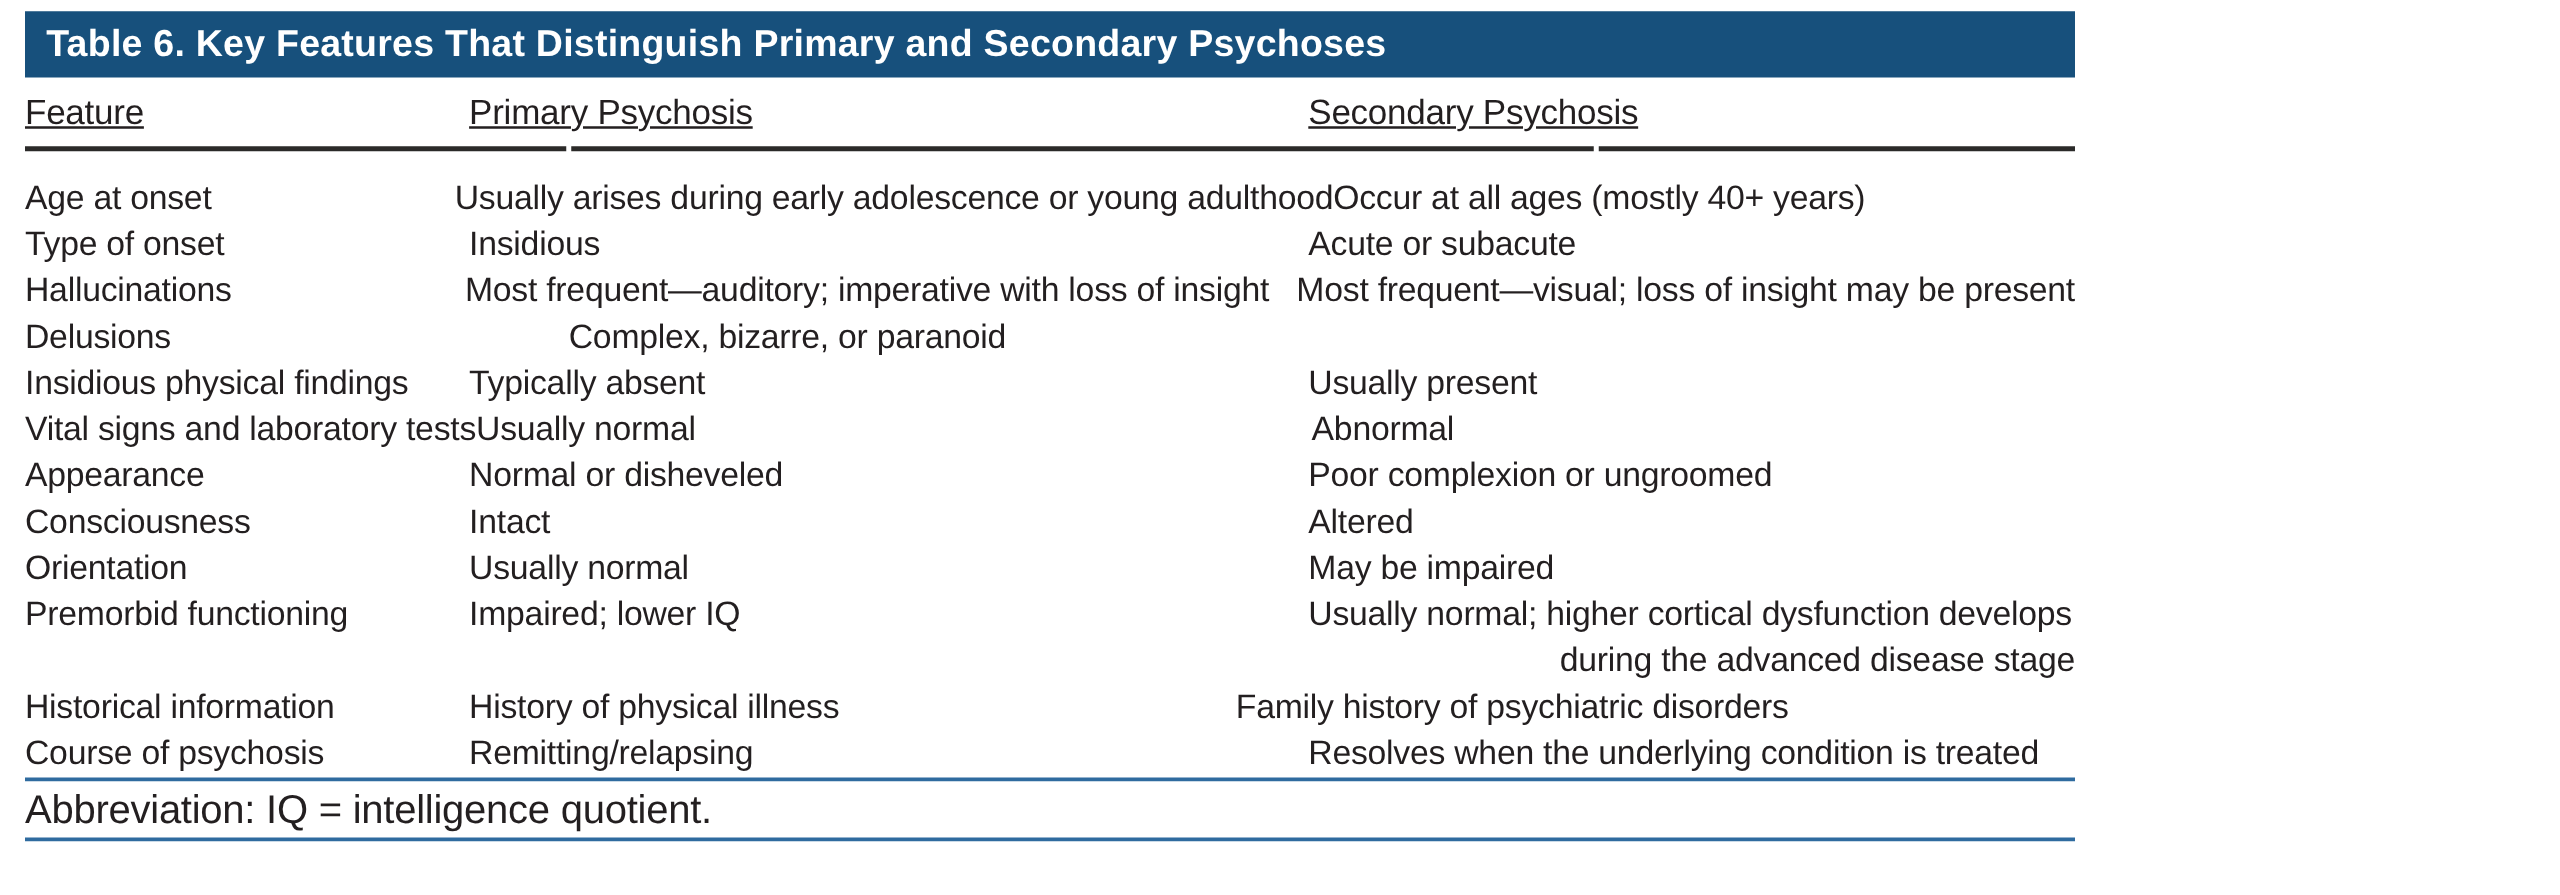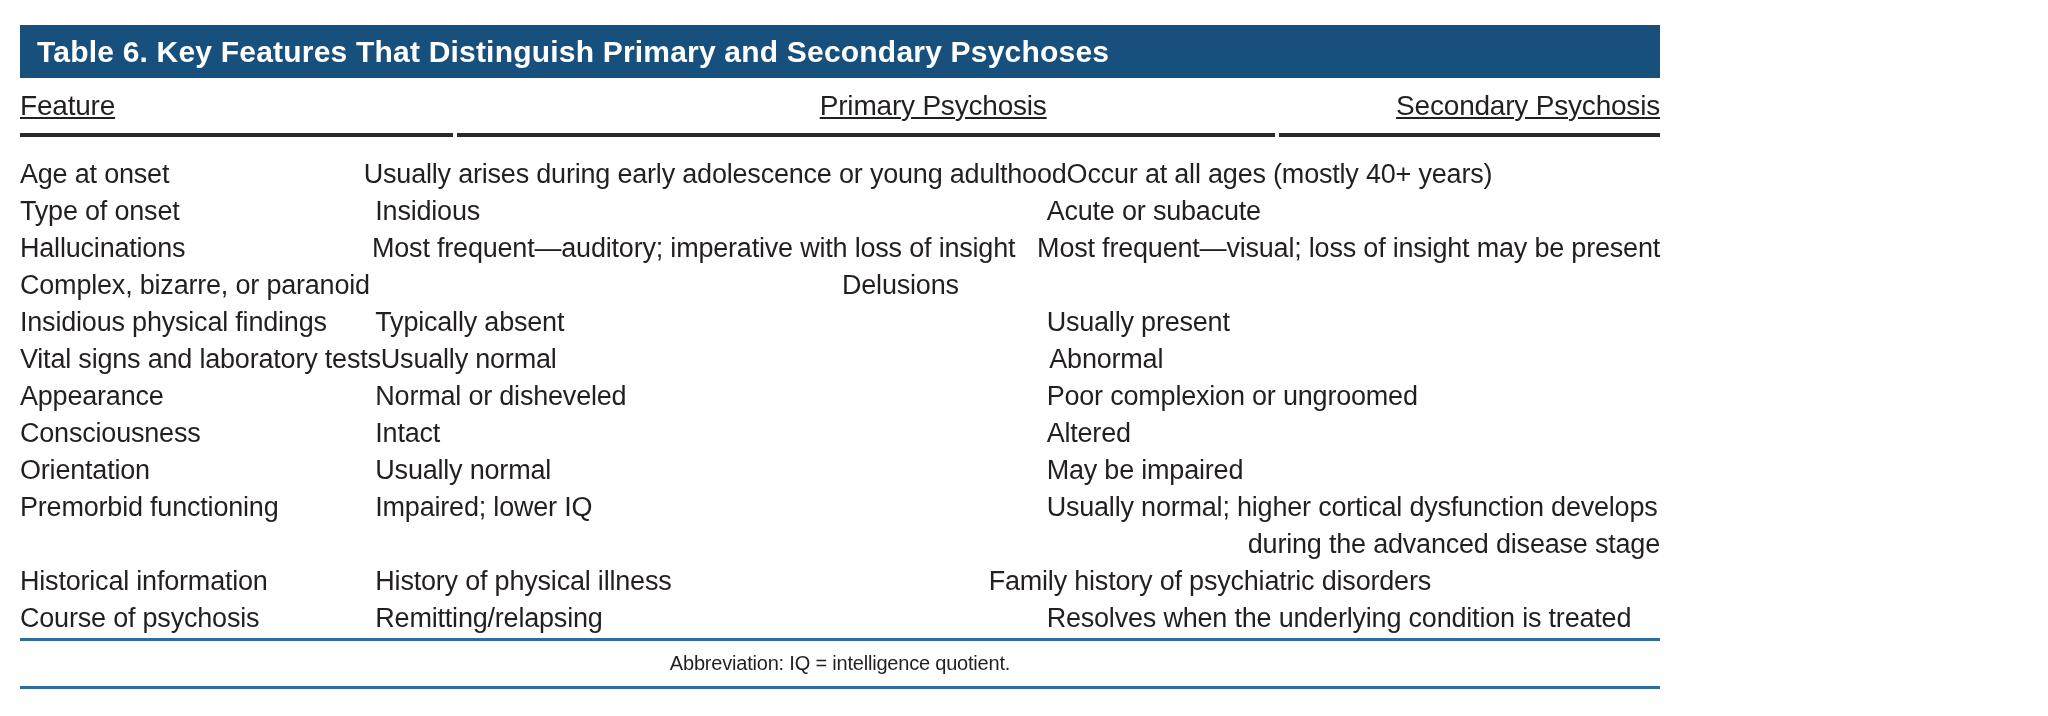--- a/index.html
+++ b/index.html
@@ -14,21 +14,20 @@
     width:2048px;height:716px;
     background:#FFFFFF;
     font-family:"Liberation Sans",sans-serif;
     color:var(--text);
     overflow:hidden;
   }
   .page{
     padding:9px 20px 0 20px;
     box-sizing:border-box;
     width:1680px;
-    margin-top:16px;
   }
   .title-bar{
     height:53px;
     background:var(--navy);
     display:flex;
     align-items:center;
     padding-left:17px;
     box-sizing:border-box;
   }
   .title{
@@ -42,42 +41,41 @@
     display:flex;
     height:55px;
     align-items:center;
     font-size:28px;
     letter-spacing:-0.2px;
     text-decoration:underline;
   }
   .c1{width:435px;box-sizing:border-box;}
   .c2{width:822px;box-sizing:border-box;}
   .c3{width:751px;box-sizing:border-box;}
-  .head-row .c2,.head-row .c3{text-align:right;}
+  .head-row .c2,.head-row .c3{text-align:left;}
   .rule-row{display:flex;gap:4px;}
   .seg{height:4px;background:var(--dark);}
   .seg.s1{width:433px;}
   .seg.s2{width:818px;}
   .seg.s3{flex:1;}
   .tbody{padding-top:19px;}
   .row{
     display:flex;
     font-size:27px;
     line-height:37px;
     letter-spacing:-0.2px;
   }
   .cell{white-space:nowrap;}
   .cell .wrap2{padding-left:38px;white-space:nowrap;text-align:right;}
   .blue-rule{height:3px;background:var(--blue);margin-top:1px;}
   .footnote{
-    font-size:20px;
+    font-size:32px;
     line-height:39px;
     letter-spacing:-0.2px;
     padding:3px 0 2px 0;
-    text-align:center;
   }
 </style>
 </head>
 <body>
 
 <div class="page">
 
   <div class="title-bar">
     <span class="title">Table 6. Key Features That Distinguish Primary and Secondary Psychoses</span>
   </div>
@@ -104,22 +102,22 @@
         <div class="cell c1">Type of onset</div>
         <div class="cell c2">Insidious</div>
         <div class="cell c3">Acute or subacute</div>
       </div>
       <div class="row">
         <div class="cell c1">Hallucinations</div>
         <div class="cell c2">Most frequent—auditory; imperative with loss of insight</div>
         <div class="cell c3">Most frequent—visual; loss of insight may be present</div>
       </div>
       <div class="row">
+        <div class="cell c1">Delusions</div>
         <div class="cell c2">Complex, bizarre, or paranoid</div>
-        <div class="cell c1">Delusions</div>
       </div>
       <div class="row">
         <div class="cell c1">Insidious physical findings</div>
         <div class="cell c2">Typically absent</div>
         <div class="cell c3">Usually present</div>
       </div>
       <div class="row">
         <div class="cell c1">Vital signs and laboratory tests</div>
         <div class="cell c2">Usually normal</div>
         <div class="cell c3">Abnormal</div>

